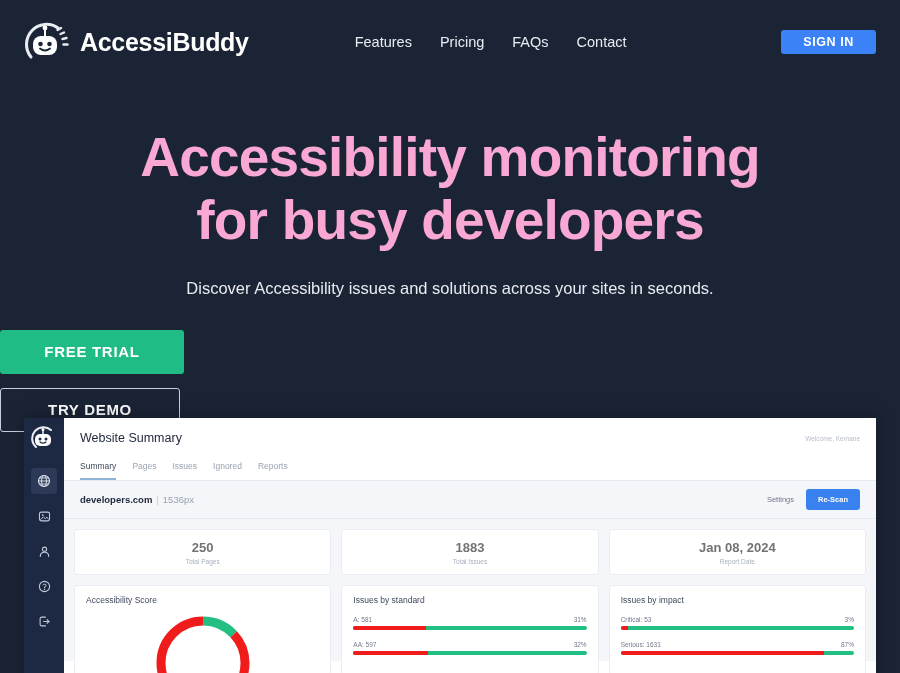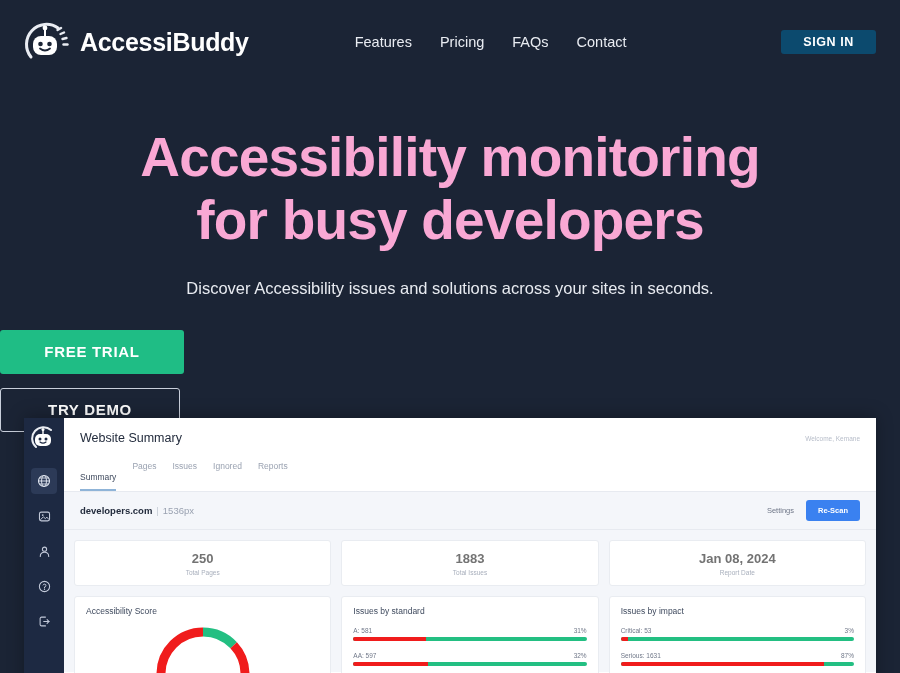--- a/index.html
+++ b/index.html
@@ -26,21 +26,21 @@
   .nav-links {
     display: flex; align-items: center; gap: 28px;
     margin-left: 106px;
   }
   .nav-link {
     color: #e9ecf2; font-size: 14.5px; text-decoration: none;
     cursor: pointer;
   }
   .signin-btn {
     margin-left: auto;
-    background: #0c4a6e; color: #ffffff;
+    background: #3b82f6; color: #ffffff;
     font-size: 12.5px; font-weight: bold; letter-spacing: 0.6px;
     padding: 5px 22px; border: none; border-radius: 3px;
     cursor: pointer;
   }
 
   
   .hero { text-align: center; padding-top: 42px; }
   .hero-title {
     color: #f9a8d4; font-weight: bold;
     font-size: 55px; line-height: 1.15; letter-spacing: -0.8px;
@@ -100,21 +100,21 @@
     padding-top: 4px;
   }
   .dash-tabs {
     display: flex; gap: 16px; padding: 16px 16px 0 16px;
     border-bottom: 1px solid #e7eaf0;
   }
   .dash-tab {
     font-size: 8.5px; color: #9aa2b1; padding-bottom: 7px;
     border-bottom: 2px solid transparent; cursor: pointer;
   }
-  .dash-tab.active { color: #3f4a5e; border-bottom-color: #8fb4d8; margin-top: 11px; }
+  .dash-tab.active { color: #3f4a5e; border-bottom-color: #8fb4d8; }
 
   .dash-urlbar {
     background: #f4f6fa;
     padding: 8px 16px; display: flex; align-items: center;
     border-bottom: 1px solid #e7eaf0;
   }
   .url-domain { font-size: 9.5px; color: #232c3d; font-weight: bold; }
   .url-sep { color: #c4cad4; margin: 0 4px; font-size: 9.5px; }
   .url-width { font-size: 9.5px; color: #9aa2b1; }
   .url-actions { margin-left: auto; display: flex; align-items: center; gap: 12px; }

